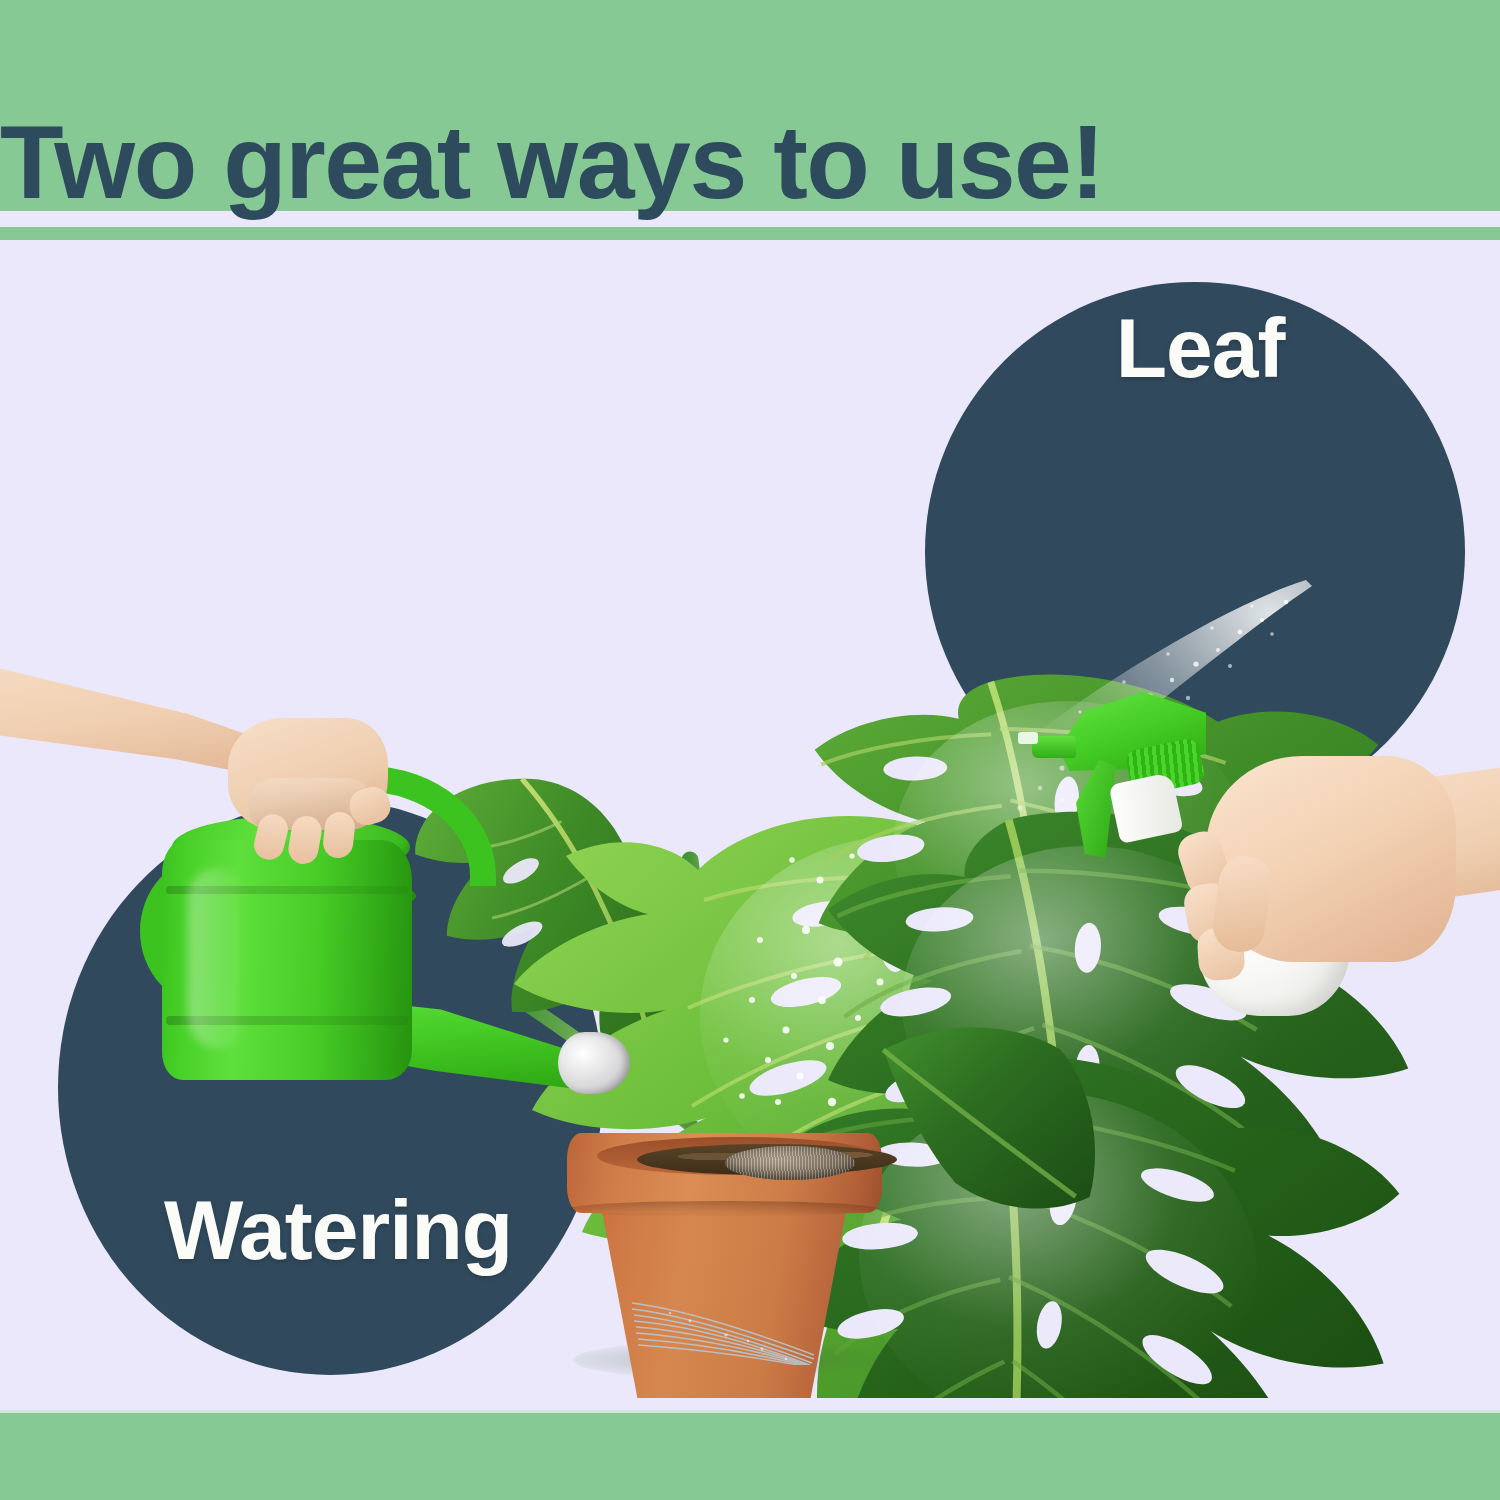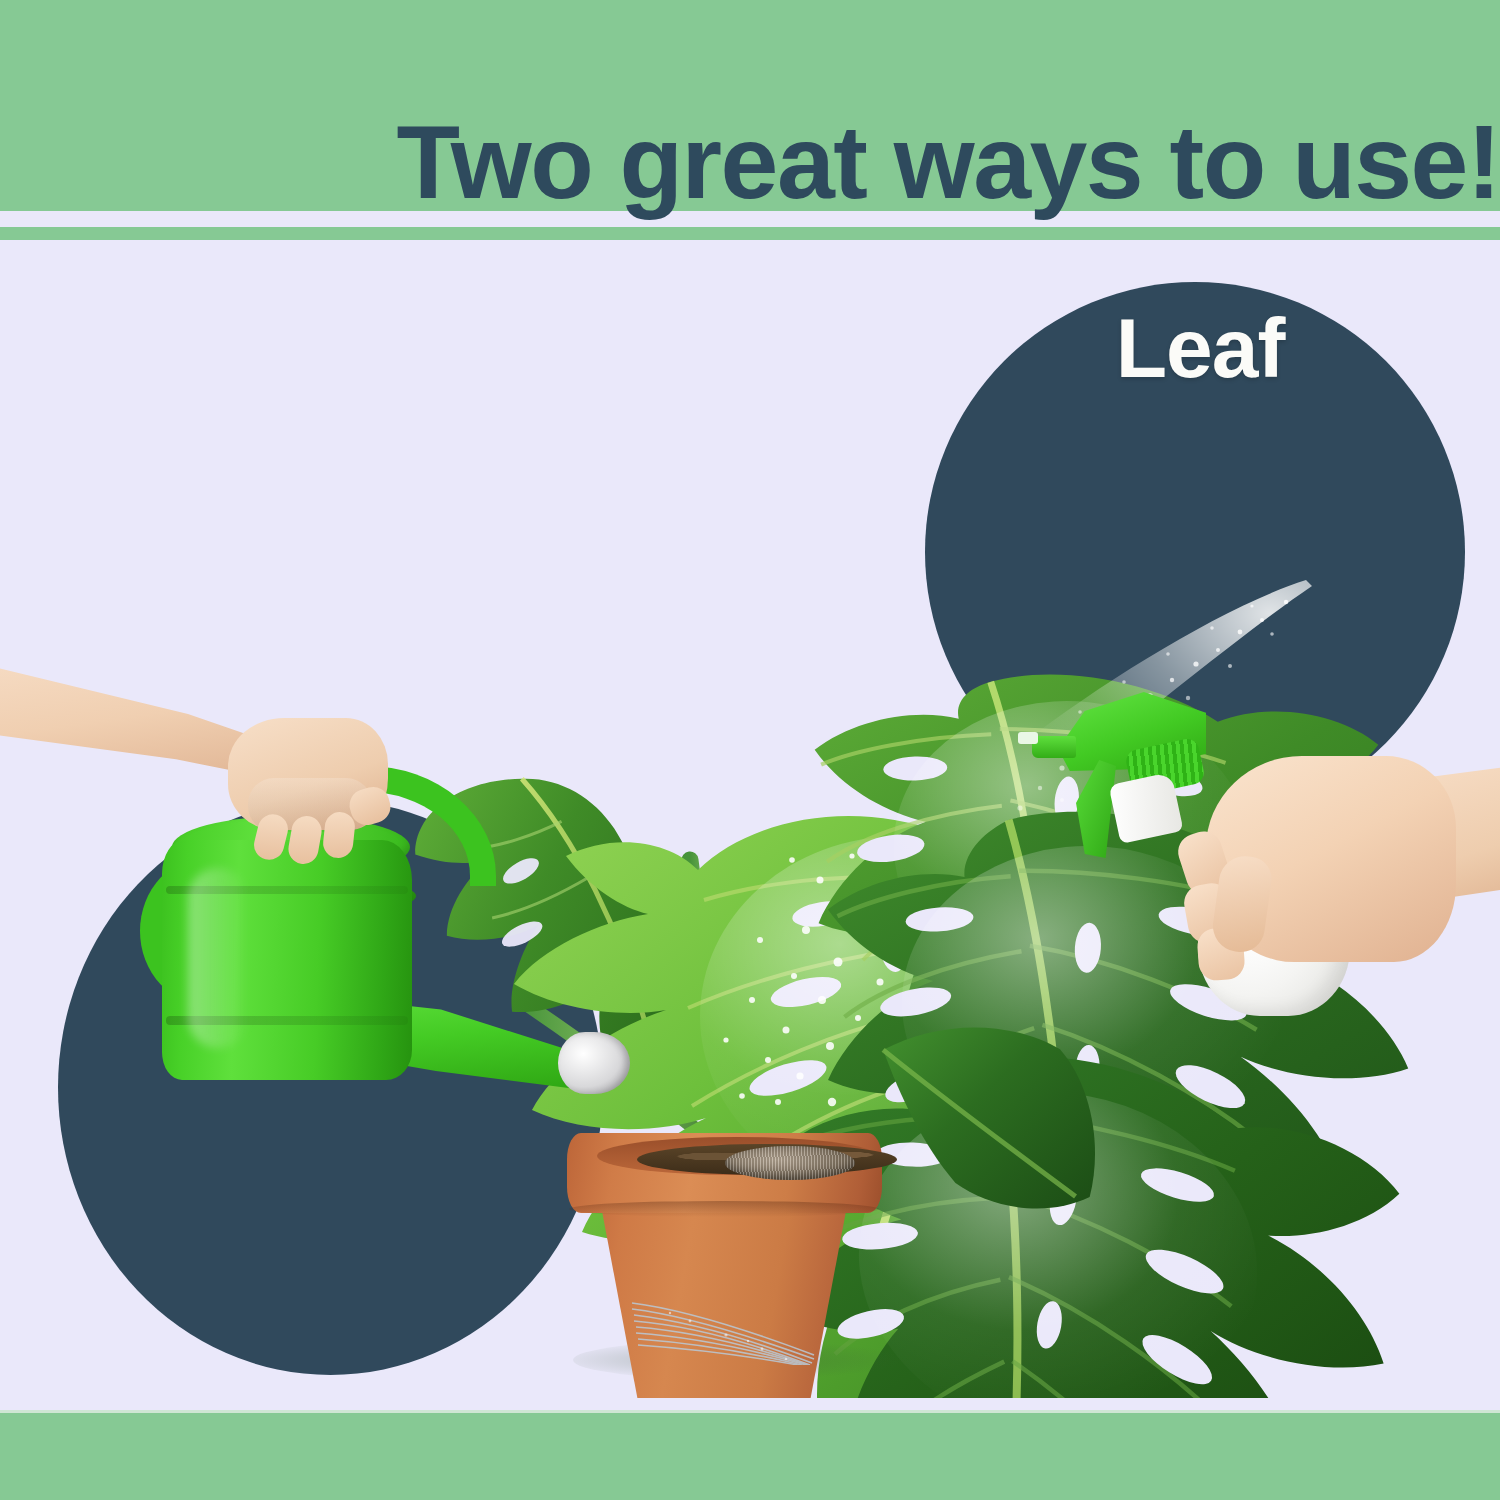--- a/index.html
+++ b/index.html
@@ -50,21 +50,21 @@
     left: 0; top: 1410px;
     width: 1500px; height: 4px;
     background: #cfe6d4;
     z-index: 10;
   }
 
   .headline {
     position: absolute;
     left: 0; top: 40px;
     width: 1500px;
-    text-align: right;
+    text-align: left;
     font-size: 104px;
     line-height: 1.0;
     font-weight: 900;
     color: #2e4a5d;
     letter-spacing: -1.5px;
     white-space: nowrap;
     z-index: 41;
   }
 
   
@@ -755,20 +755,21 @@
       <div class="finger-r" style="left:172px; top:372px; width:44px; height:62px; transform:rotate(-18deg);"></div>
       <div class="finger-r" style="left:176px; top:424px; width:46px; height:58px; transform:rotate(-10deg);"></div>
       <div class="finger-r" style="left:188px; top:468px; width:46px; height:52px; transform:rotate(-4deg);"></div>
       <div class="thumb-r"></div>
     </div>
 
     <div class="blob-label label-spray">
       <div>Leaf</div>
     </div>
     <div class="blob-label label-can">
+      <div>Watering</div>
     </div>
   </div>
 
   <div class="band-bottom-hair"></div>
   <div class="band-bottom"></div>
 
   <div class="band-top"></div>
   <div class="band-gap"></div>
   <div class="band-stripe"></div>
 

